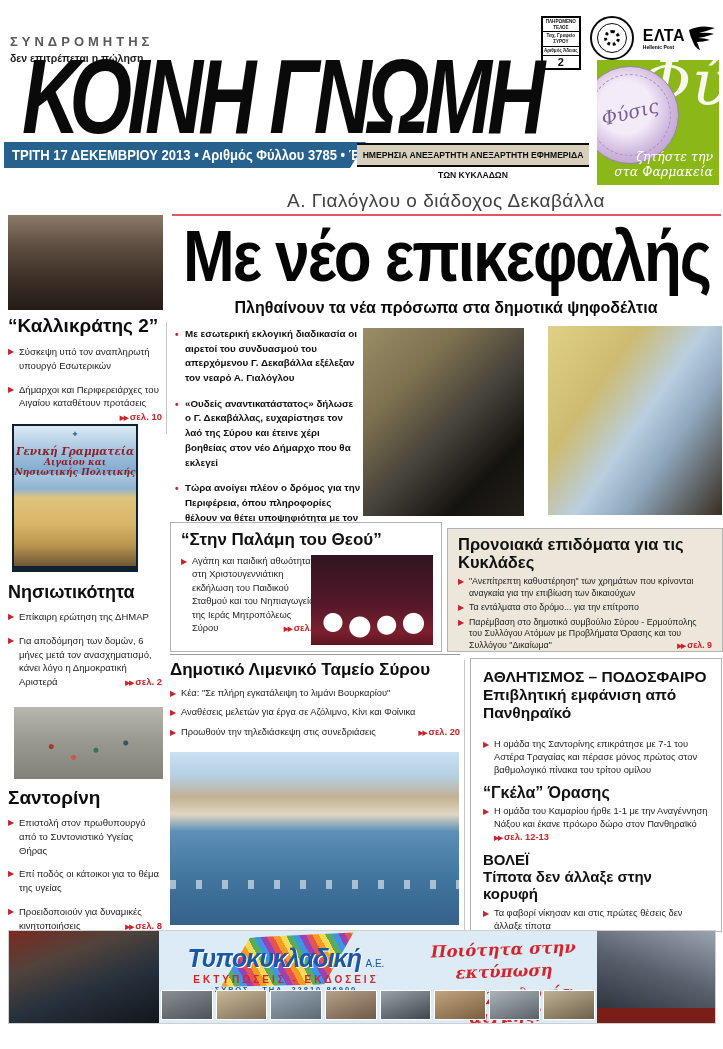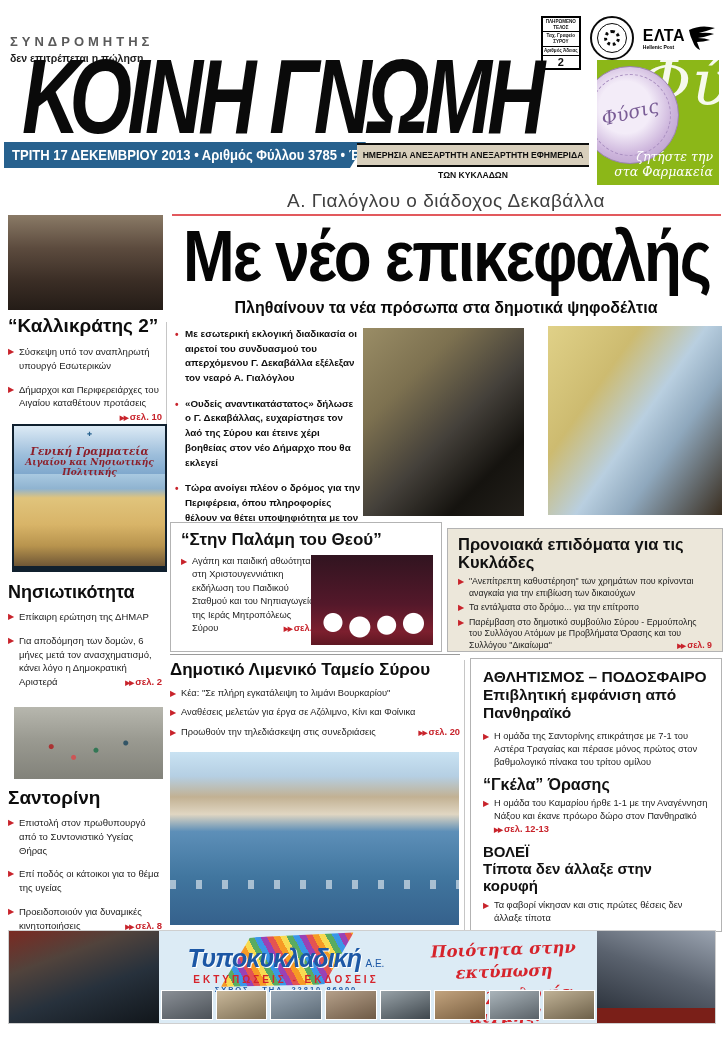--- a/index.html
+++ b/index.html
@@ -66,21 +66,21 @@
   .pageref .dbl::before{content:"▶▶";font-size:6.5px;letter-spacing:-1px;margin-right:2px;}
   .fr{float:right;}
 
   
   .ph-meeting{position:absolute;left:8px;top:215px;width:155px;height:95px;
     background:linear-gradient(180deg,#8a7a66 0%,#5c4b3e 35%,#3a2d25 70%,#241c17 100%);}
   .vd1{position:absolute;left:166px;top:322px;width:1px;height:112px;background:#c6c6c6;}
   .kall-title{left:8px;top:315px;font-size:19px;}
   .kall-items{left:8px;top:345px;width:154px;}
 
-  .aegean{position:absolute;left:12px;top:424px;width:155px;height:148px;background:#10202e;padding:2px;box-sizing:border-box;}
+  .aegean{position:absolute;left:12px;top:424px;width:126px;height:148px;background:#10202e;padding:2px;box-sizing:border-box;}
   .aeg-top{height:48px;background:linear-gradient(180deg,#dceaf5 0%,#9dbedb 60%,#7fa8cd 100%);
     text-align:center;color:#8c1f2a;padding-top:4px;box-sizing:border-box;}
   .aeg-l1{font-family:"DejaVu Serif",serif;font-style:italic;font-weight:700;font-size:10.5px;margin-top:8px;}
   .aeg-l2{font-family:"DejaVu Serif",serif;font-style:italic;font-weight:700;font-size:9px;}
   .aeg-cross{font-size:6px;color:#27618e;}
   .aeg-photo{height:92px;background:
      linear-gradient(180deg,#a9c9e1 0%,#8fb3d0 16%,#e0c47c 26%,#d8b468 55%,#b8944e 78%,#6f5736 100%);}
 
   .nis-title{left:8px;top:582px;font-size:18px;}
   .nis-items{left:8px;top:610px;width:154px;}
@@ -132,21 +132,21 @@
 
   .ph-harbor{position:absolute;left:170px;top:752px;width:289px;height:173px;
     background:
      repeating-linear-gradient(90deg,rgba(255,255,255,.55) 0 6px,transparent 6px 26px) 0 78%/100% 9px no-repeat,
      linear-gradient(180deg,#c9e2f2 0%,#b5cfe3 14%,#c2b193 26%,#e0d6c2 36%,#5d8fb8 46%,#41769f 72%,#35618c 100%);}
 
   
   .vd2{position:absolute;left:464px;top:660px;width:1px;height:270px;background:#c6c6c6;}
   .sports{position:absolute;left:470px;top:658px;width:252px;height:274px;border:1px solid #b3b3b3;background:#fff;box-sizing:border-box;}
   .sp-k{font-weight:700;font-size:15.5px;margin:9px 12px 0;}
-  .sp-t{font-weight:700;font-size:15.5px;line-height:1.18;margin:0 12px 7px;}
+  .sp-t{font-weight:700;font-size:15.5px;line-height:1.18;margin:0 12px 15px;}
   .sp-t2{font-weight:700;font-size:16px;margin:7px 12px 3px;}
   .sp-k2{font-weight:700;font-size:15px;margin:7px 12px 0;}
   .sp-t3{font-weight:700;font-size:15px;margin:0 12px 5px;}
   .sports .sitem{margin:0 12px 6px;font-size:9.3px;line-height:1.4;}
 
   
   .bottom-ad{position:absolute;left:8px;top:930px;width:708px;height:94px;background:#dcebf5;border:1px solid #cfcfcf;box-sizing:border-box;overflow:hidden;}
   .ba-left{position:absolute;left:0;top:0;width:150px;height:100%;
     background:linear-gradient(160deg,#7a2a22 0%,#51433c 30%,#27313c 60%,#11161b 100%);}
   .ba-right{position:absolute;right:0;top:0;width:118px;height:100%;

